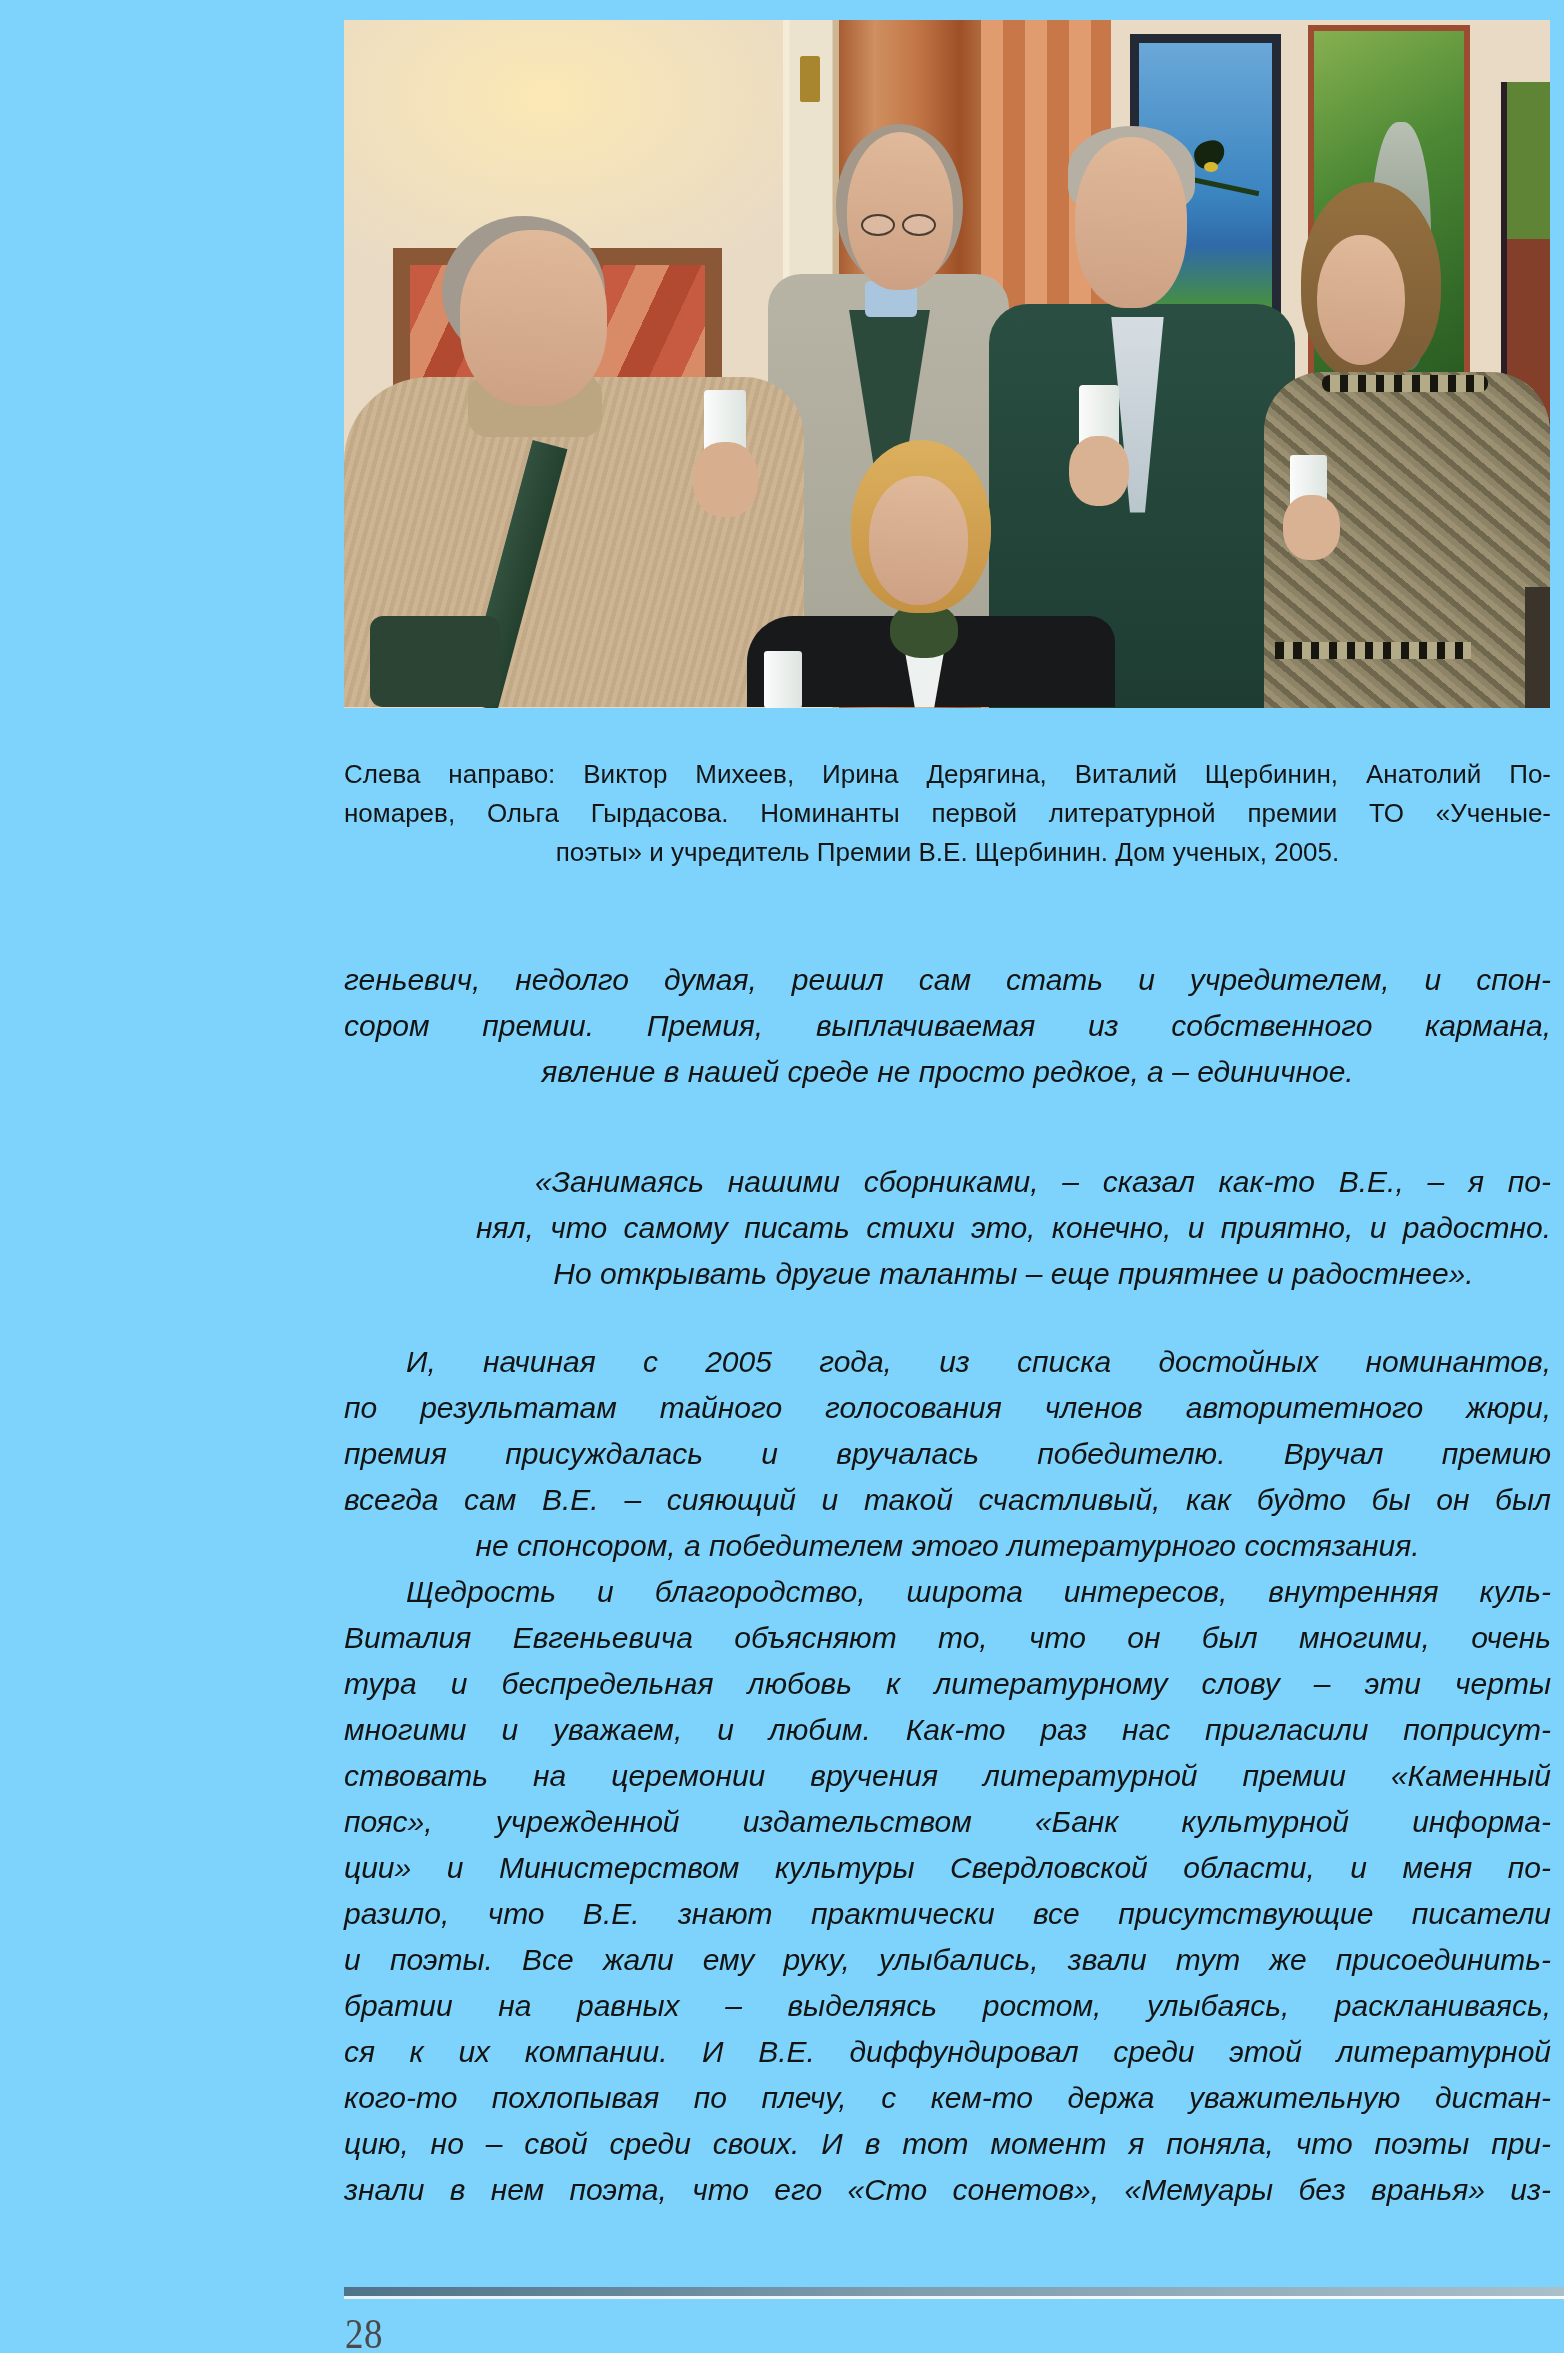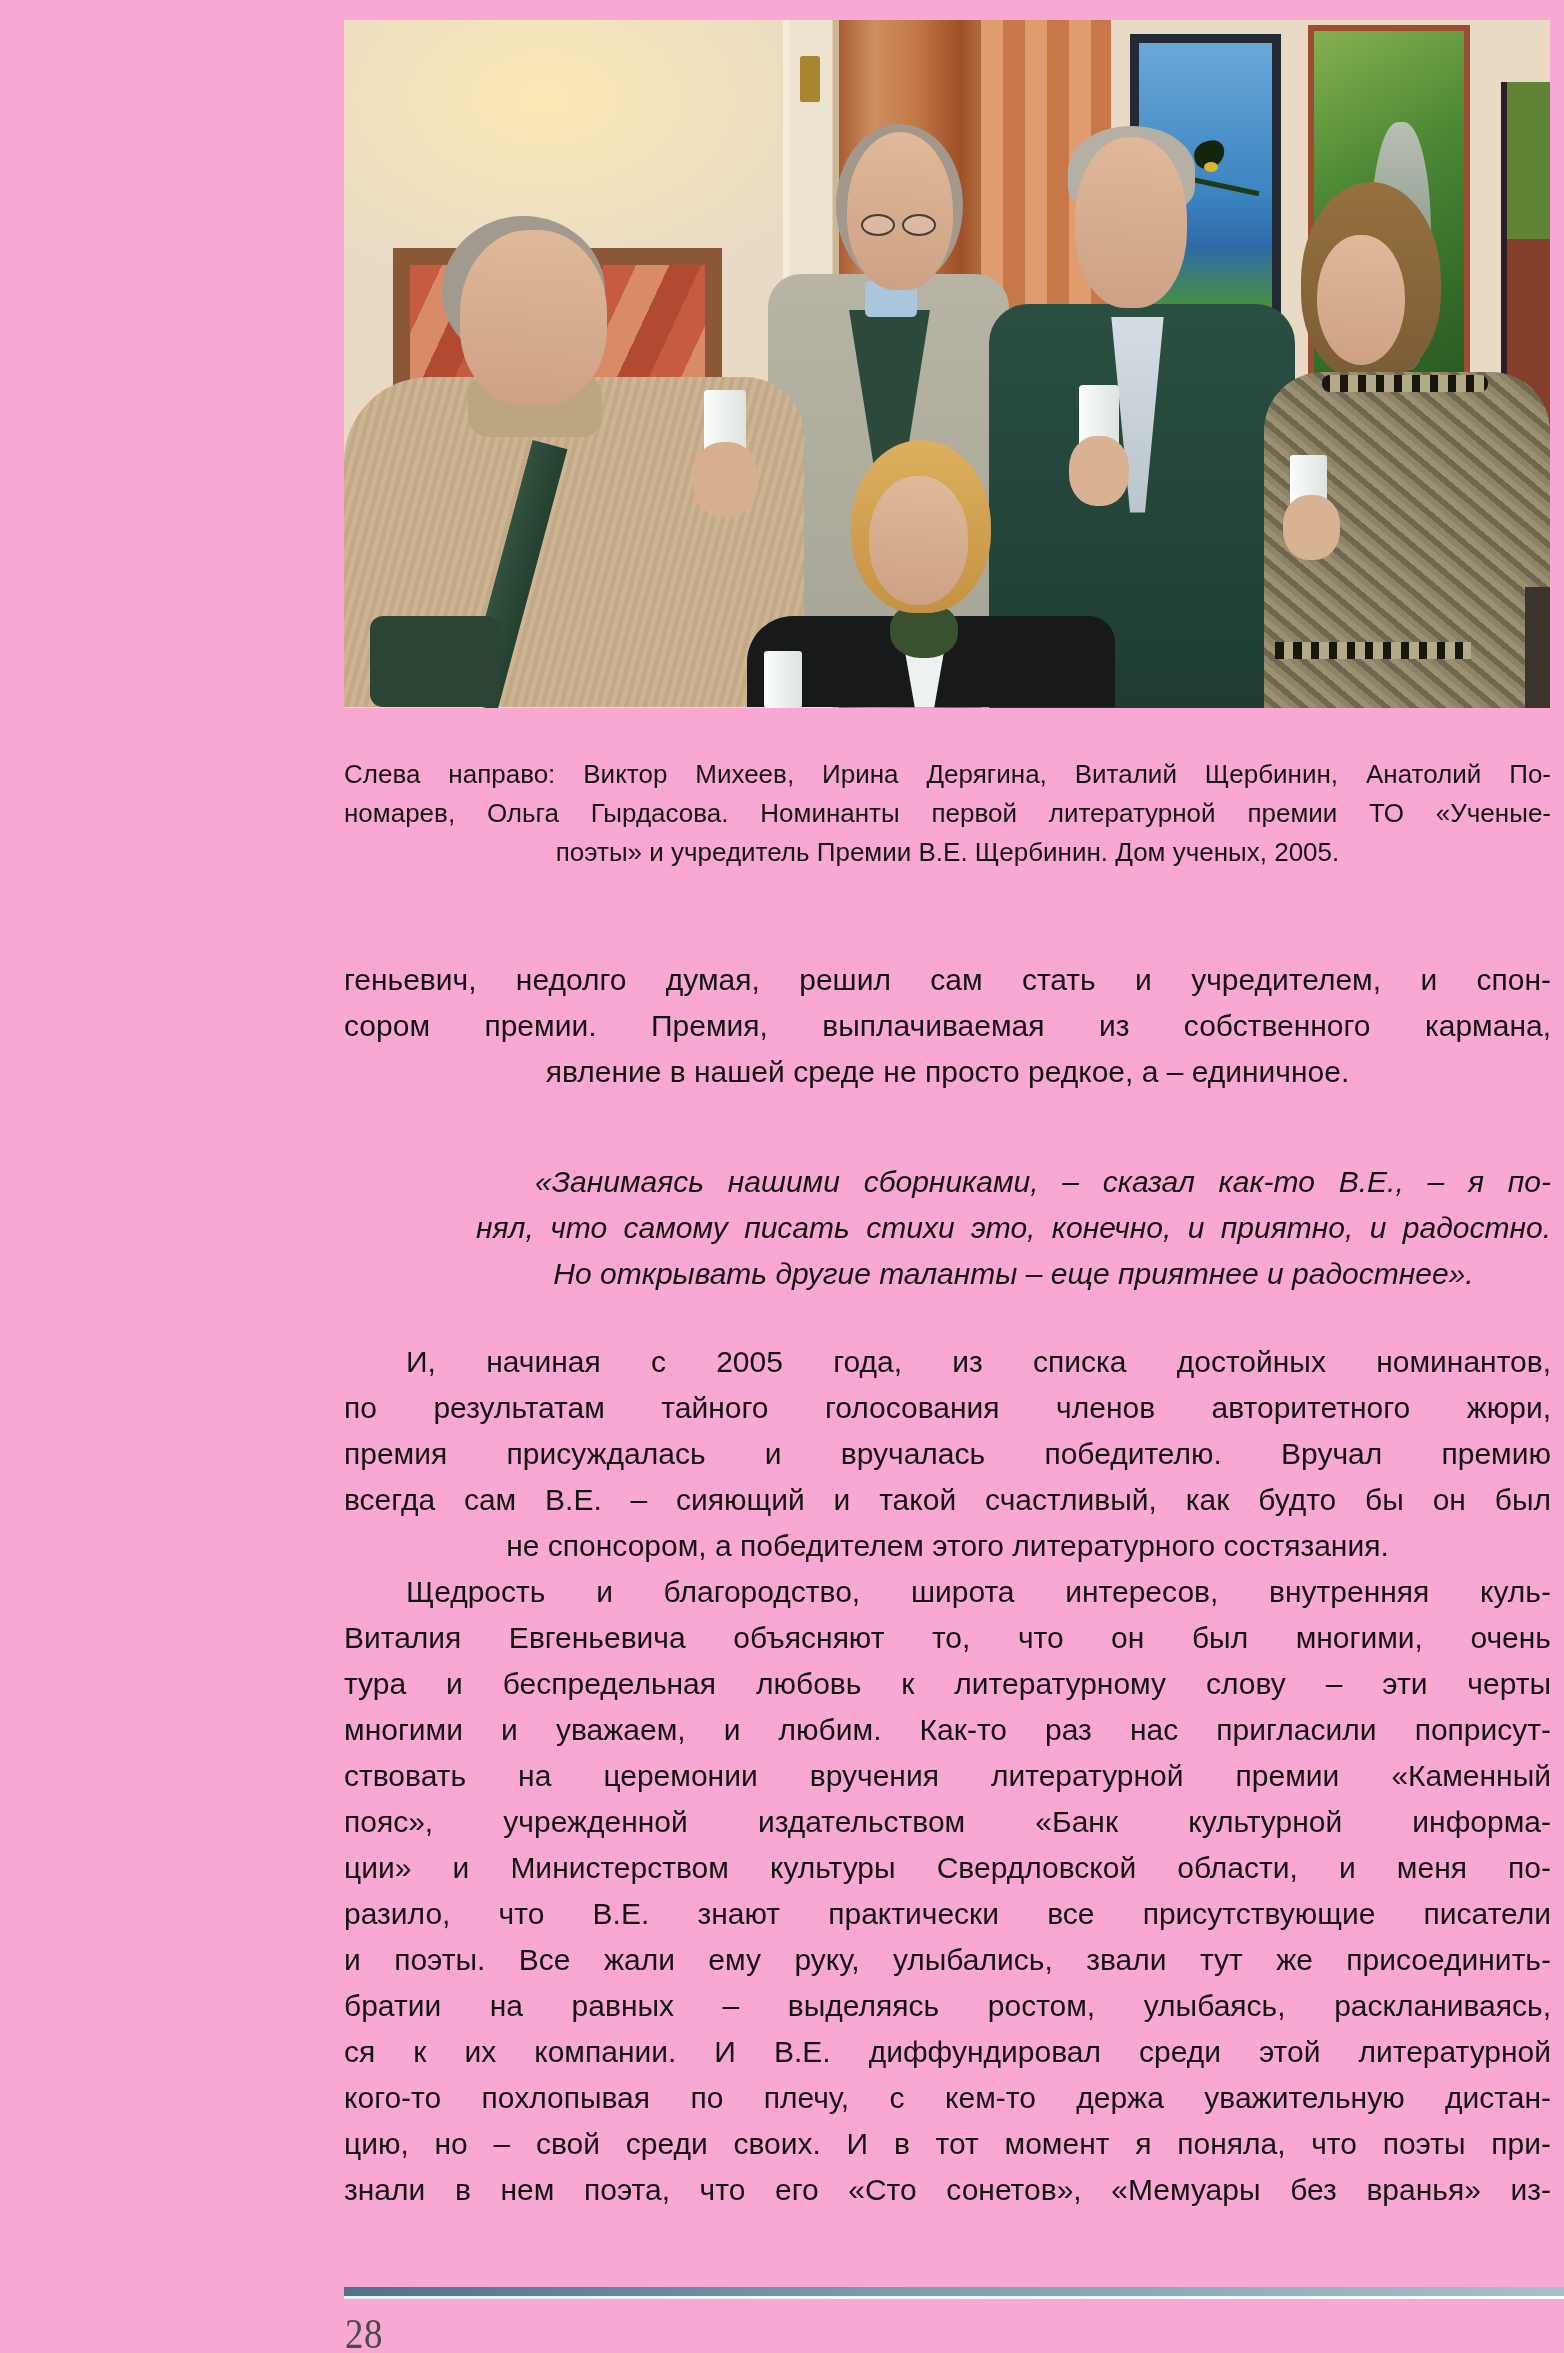--- a/index.html
+++ b/index.html
@@ -1,30 +1,30 @@
 <!DOCTYPE html>
 <html style="font-size:10.4px"><head>
 <meta charset="utf-8">
 <style>
   html,body{margin:0;padding:0;background:#ffffff;}
-  .page{position:relative;width:1564px;height:2354px;background:#f9a8d4;overflow:hidden;
+  .page{position:relative;width:1564px;height:2354px;background:#7dd3fc;overflow:hidden;
         font-family:"Liberation Sans", sans-serif;}
 
   
   .photo{position:absolute;left:344px;top:19.6px;width:1206px;height:688px;
          background:#e8dac5;overflow:hidden;}
   .photo div{position:absolute;}
 
   
   .caption{position:absolute;left:344px;top:755px;width:1207px;color:#151515;}
   .cap-line{font-size:26px;line-height:39px;height:39px;}
 
   
   .bodytext{position:absolute;left:344px;top:957px;width:1207px;color:#141414;}
-  .line{font-size:30px;line-height:46px;height:46px;box-sizing:border-box;}
+  .line{font-size:30px;line-height:46px;height:46px;box-sizing:border-box;font-style:italic;}
   .j{text-align:justify;text-align-last:justify;}
   .l{text-align:center;}
   .ind{padding-left:62px;}
   .quote{margin-top:64px;margin-bottom:42px;padding-left:132px;font-style:italic;}
   .qind{padding-left:59px;}
 
   
   .footer-bar{position:absolute;left:344px;top:2287px;width:1221px;height:8.5px;
               background:linear-gradient(90deg,#4f7389 0%,#7d9cae 45%,#a9bfca 100%);}
   .footer-bar-light{position:absolute;left:344px;top:2296px;width:1221px;height:3.3px;

